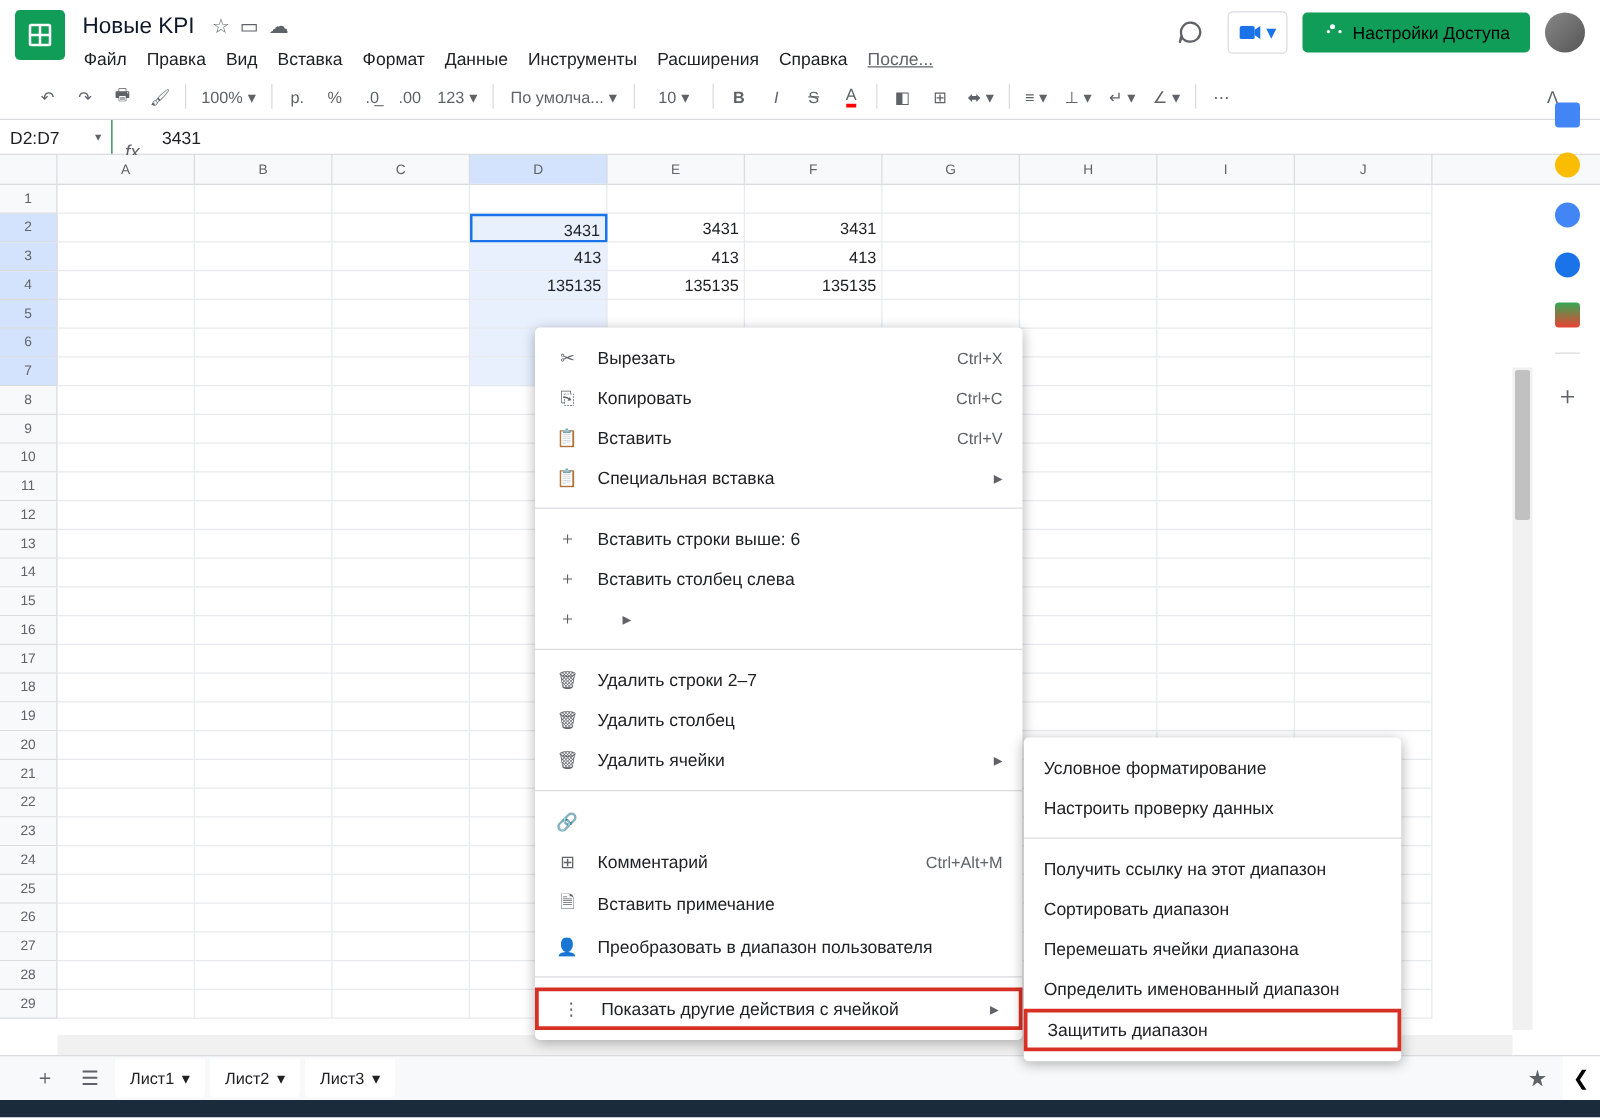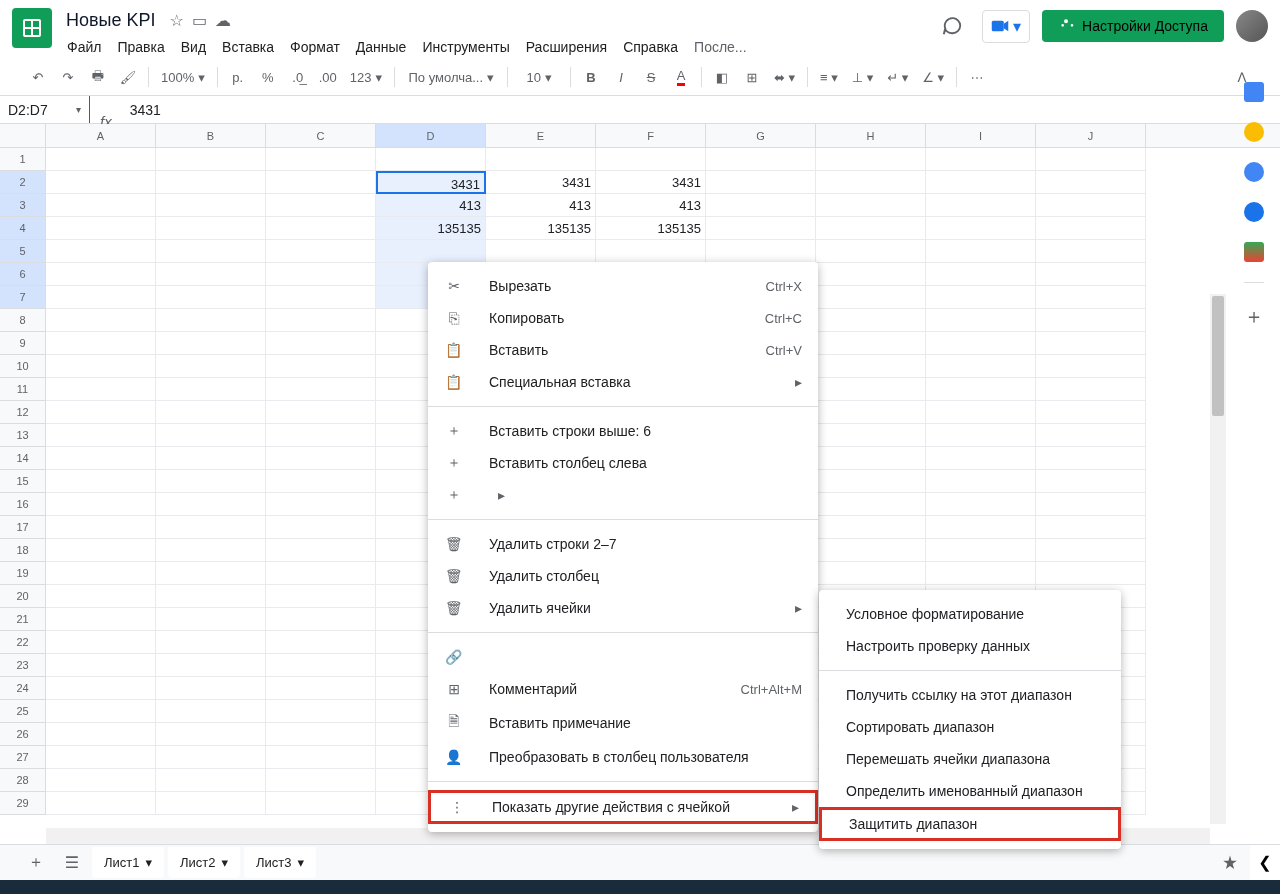--- a/index.html
+++ b/index.html
@@ -6,21 +6,21 @@
 body { width: 1280px; height: 894px; background: #fff; overflow: hidden; position: relative; }
 .header { display: flex; align-items: flex-start; padding: 8px 12px 0; }
 .logo { width: 40px; height: 40px; background: #0f9d58; border-radius: 4px; display: flex; align-items: center; justify-content: center; margin-right: 8px; }
 .logo svg { width: 24px; height: 24px; }
 .title-area { flex: 1; }
 .title-row { display: flex; align-items: center; gap: 8px; }
 .doc-title { font-size: 18px; color: #0f172a; padding: 2px 6px; }
 .title-icon { color: #5f6368; cursor: pointer; }
 .menu-bar { display: flex; gap: 2px; margin-top: 2px; }
 .menu-item { padding: 4px 7px; font-size: 14px; color: #202124; cursor: pointer; border-radius: 4px; }
-.menu-item.last-edit { color: #5f6368; }
+.menu-item.last-edit { color: #5f6368; text-decoration: underline; }
 .header-right { display: flex; align-items: center; gap: 12px; }
 .icon-btn { width: 36px; height: 36px; display: flex; align-items: center; justify-content: center; border-radius: 50%; cursor: pointer; color: #5f6368; }
 .meet-btn { border: 1px solid #dadce0; border-radius: 4px; padding: 6px 8px; display: flex; align-items: center; gap: 4px; color: #1a73e8; }
 .share-btn { background: #0f9d58; color: #000000; padding: 8px 16px; border-radius: 4px; display: flex; align-items: center; gap: 8px; font-size: 14px; font-weight: 500; cursor: pointer; }
 .avatar { width: 32px; height: 32px; border-radius: 50%; background: linear-gradient(135deg,#888,#555); }
 .toolbar { display: flex; align-items: center; padding: 4px 24px; border-bottom: 1px solid #dadce0; gap: 2px; }
 .tb-btn { min-width: 28px; height: 28px; display: flex; align-items: center; justify-content: center; cursor: pointer; border-radius: 2px; color: #5f6368; font-size: 13px; padding: 0 4px; }
 .tb-sep { width: 1px; height: 20px; background: #dadce0; margin: 0 4px; }
 .tb-dropdown { display: flex; align-items: center; gap: 4px; padding: 0 6px; }
 .tb-collapse { margin-left: auto; }
@@ -35,21 +35,21 @@
 .col-h.sel { background: #d3e3fd; }
 .row { display: flex; height: 23px; }
 .row-h { width: 46px; text-align: center; font-size: 11px; color: #5f6368; line-height: 23px; border-right: 1px solid #dadce0; border-bottom: 1px solid #dadce0; background: #f8f9fa; }
 .row-h.sel { background: #d3e3fd; }
 .cell { width: 110px; border-right: 1px solid #e8eaed; border-bottom: 1px solid #e8eaed; font-size: 13px; line-height: 23px; text-align: right; padding: 0 4px; color: #202124; }
 .cell.selected { background: #e8f0fe; }
 .cell.active { border: 2px solid #1a73e8; background: #e8f0fe; }
 .context-menu { position: absolute; background: #fff; box-shadow: 0 2px 10px rgba(0,0,0,0.3); border-radius: 4px; padding: 8px 0; font-size: 14px; color: #202124; z-index: 100; }
 .cm-item { display: flex; align-items: center; padding: 6px 16px; cursor: pointer; min-height: 32px; }
 .cm-icon { width: 20px; margin-right: 14px; color: #5f6368; display: flex; align-items: center; justify-content: center; }
-.cm-label { flex: 1; margin-left: 11px; }
+.cm-label { flex: 1; }
 .cm-shortcut { color: #5f6368; font-size: 13px; margin-left: 40px; }
 .cm-arrow { color: #5f6368; margin-left: 20px; }
 .cm-sep { height: 1px; background: #dadce0; margin: 8px 0; }
 .cm-highlight { border: 3px solid #d93025; }
 .submenu { position: absolute; left: 819px; top: 590px; width: 302px; }
 .sheet-tabs { position: absolute; bottom: 14px; left: 0; right: 30px; height: 36px; border-top: 1px solid #dadce0; background: #f8f9fa; display: flex; align-items: center; padding: 0 20px; gap: 4px; }
 .tab-btn { width: 32px; height: 32px; display: flex; align-items: center; justify-content: center; color: #5f6368; cursor: pointer; border-radius: 4px; }
 .sheet-tab { padding: 8px 12px; background: #fff; font-size: 13px; color: #202124; display: flex; align-items: center; gap: 6px; cursor: pointer; border-radius: 0 0 4px 4px; justify-content: center; }
 .side-panel { position: absolute; right: 0; top: 70px; width: 52px; display: flex; flex-direction: column; align-items: center; gap: 20px; padding-top: 12px; }
 .side-icon { width: 20px; height: 20px; border-radius: 3px; }
@@ -616,21 +616,21 @@
       <span class="cm-icon">⊞</span>
       <span class="cm-label">Комментарий</span>
       <span class="cm-shortcut">Ctrl+Alt+M</span>
     </div>
   <div class="cm-item">
       <span class="cm-icon">🗎</span>
       <span class="cm-label">Вставить примечание</span>
     </div>
   <div class="cm-item">
       <span class="cm-icon">👤</span>
-      <span class="cm-label">Преобразовать в столбец пользователя</span>
+      <span class="cm-label">Преобразовать в диапазон пользователя</span>
     </div>
   <div class="cm-sep"></div>
   <div class="cm-item cm-highlight">
       <span class="cm-icon">⋮</span>
       <span class="cm-label">Показать другие действия с ячейкой</span>
       <span class="cm-arrow">▸</span>
     </div>
 </div>
 
 <div class="context-menu submenu">

